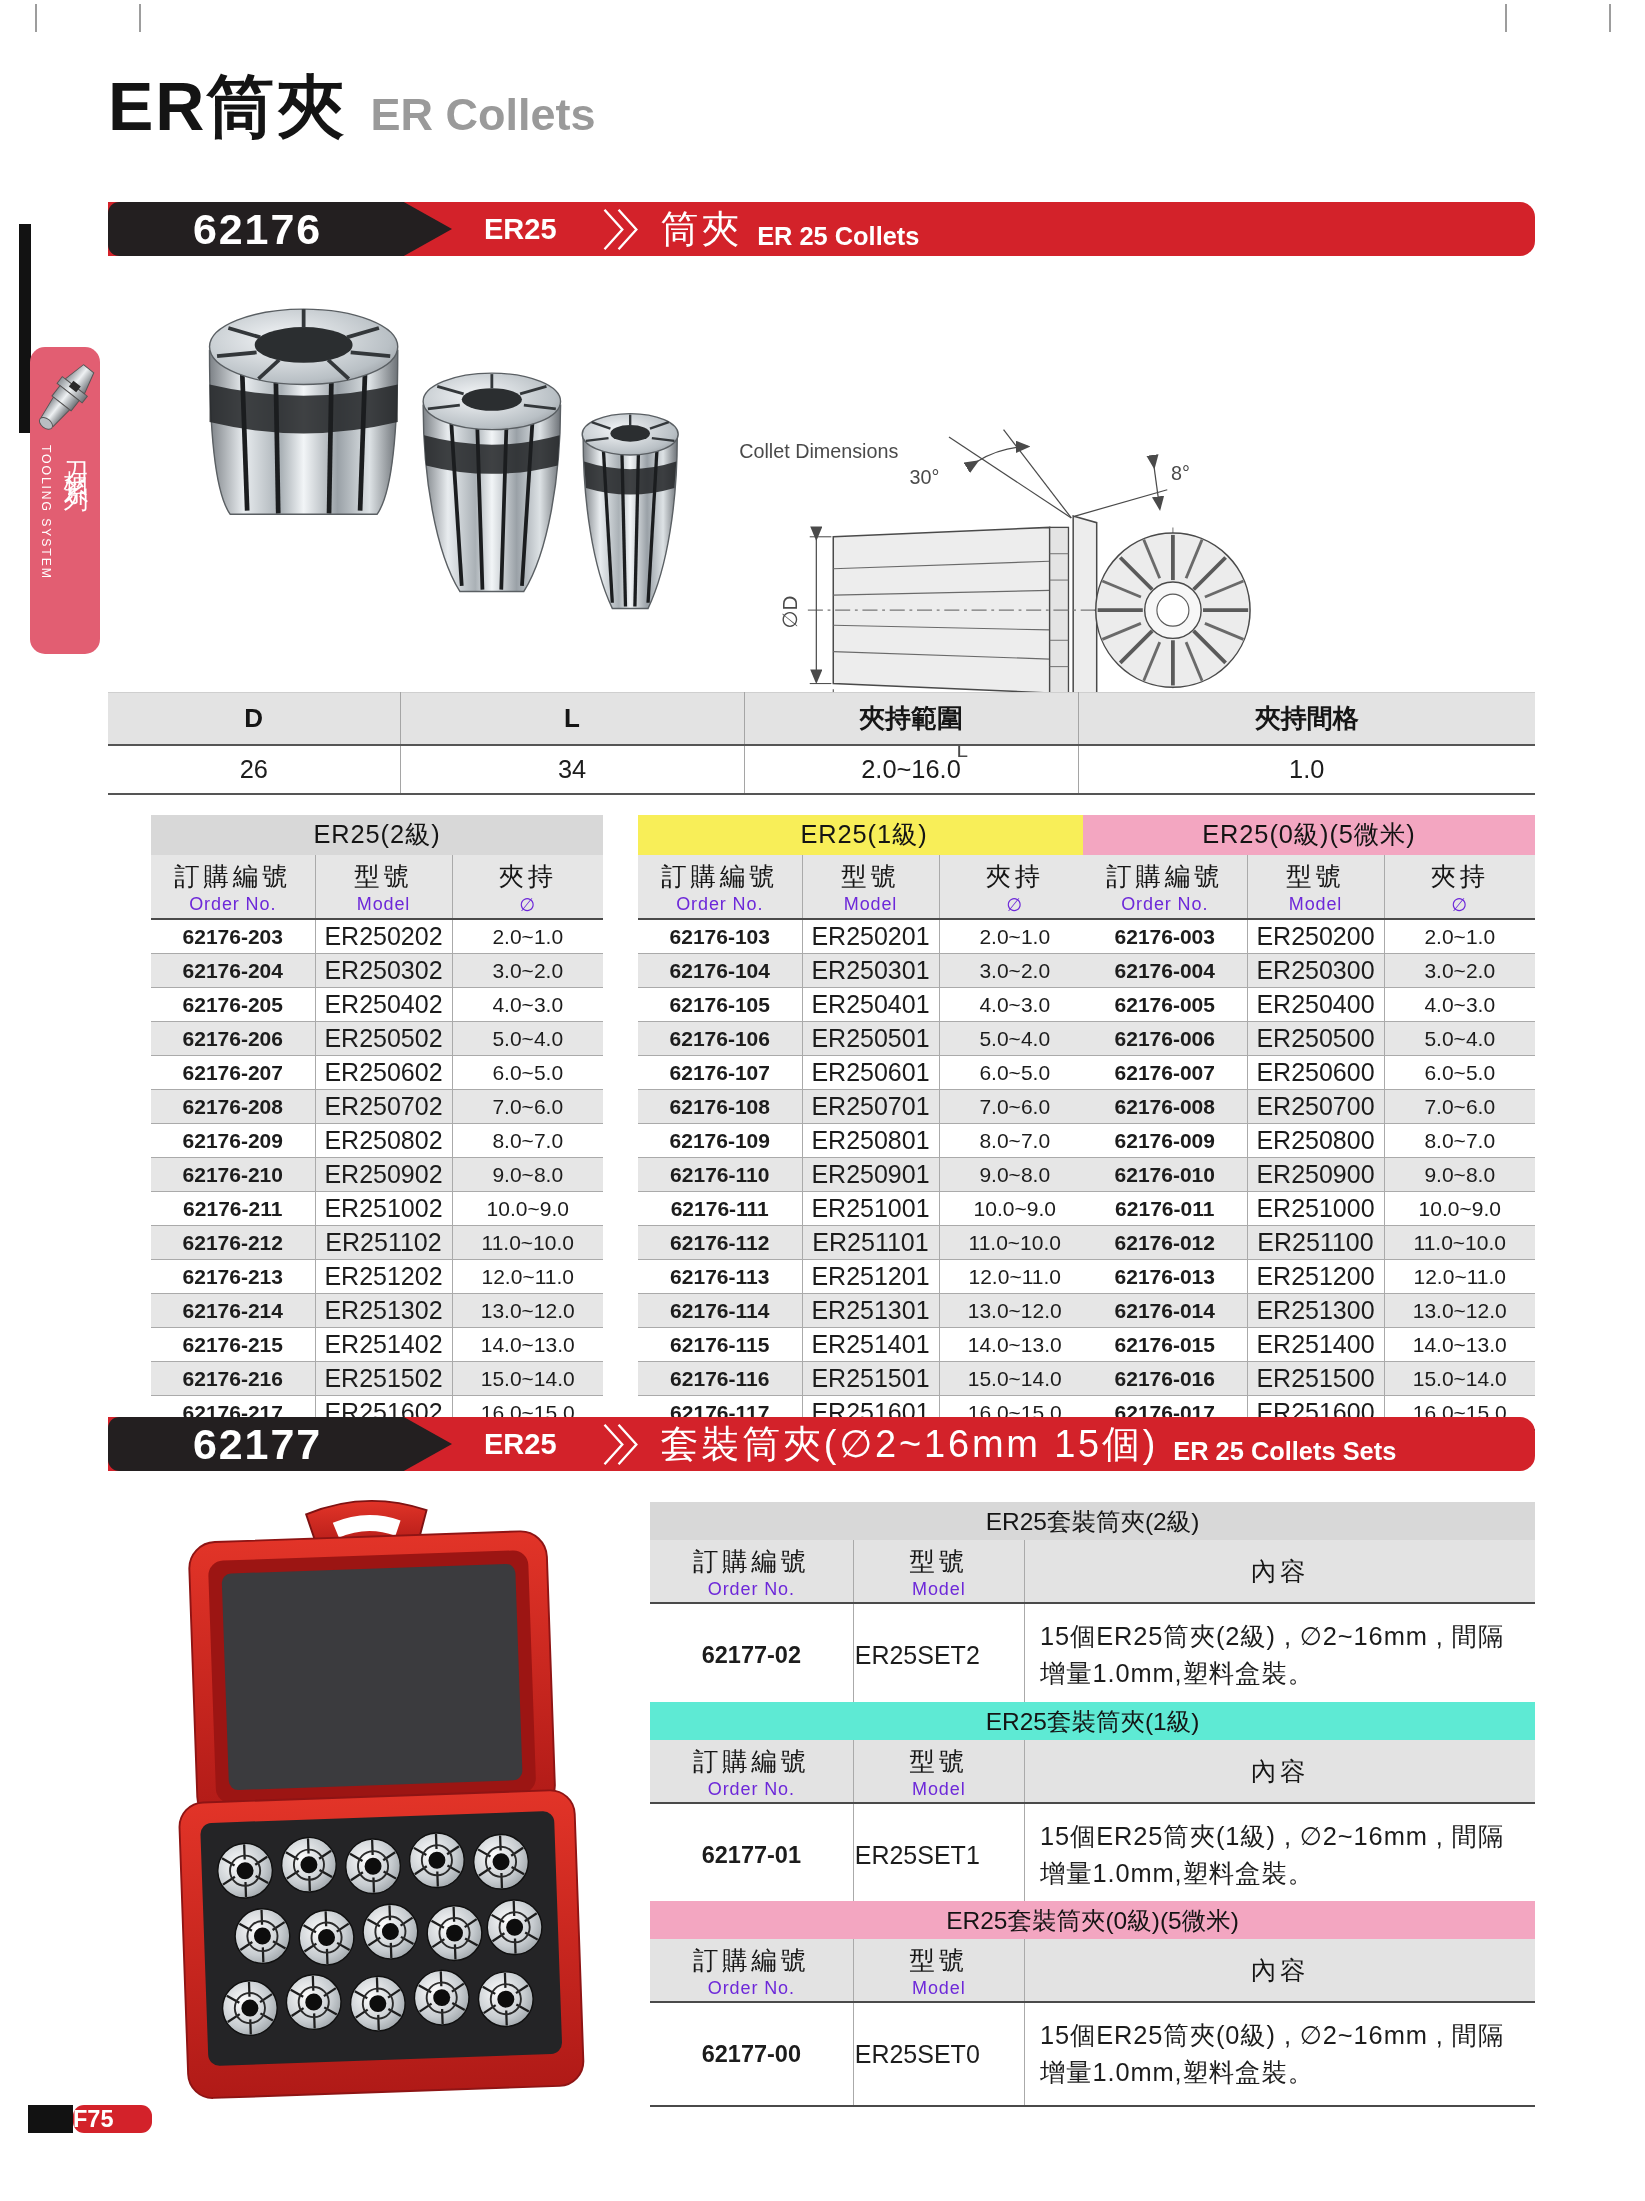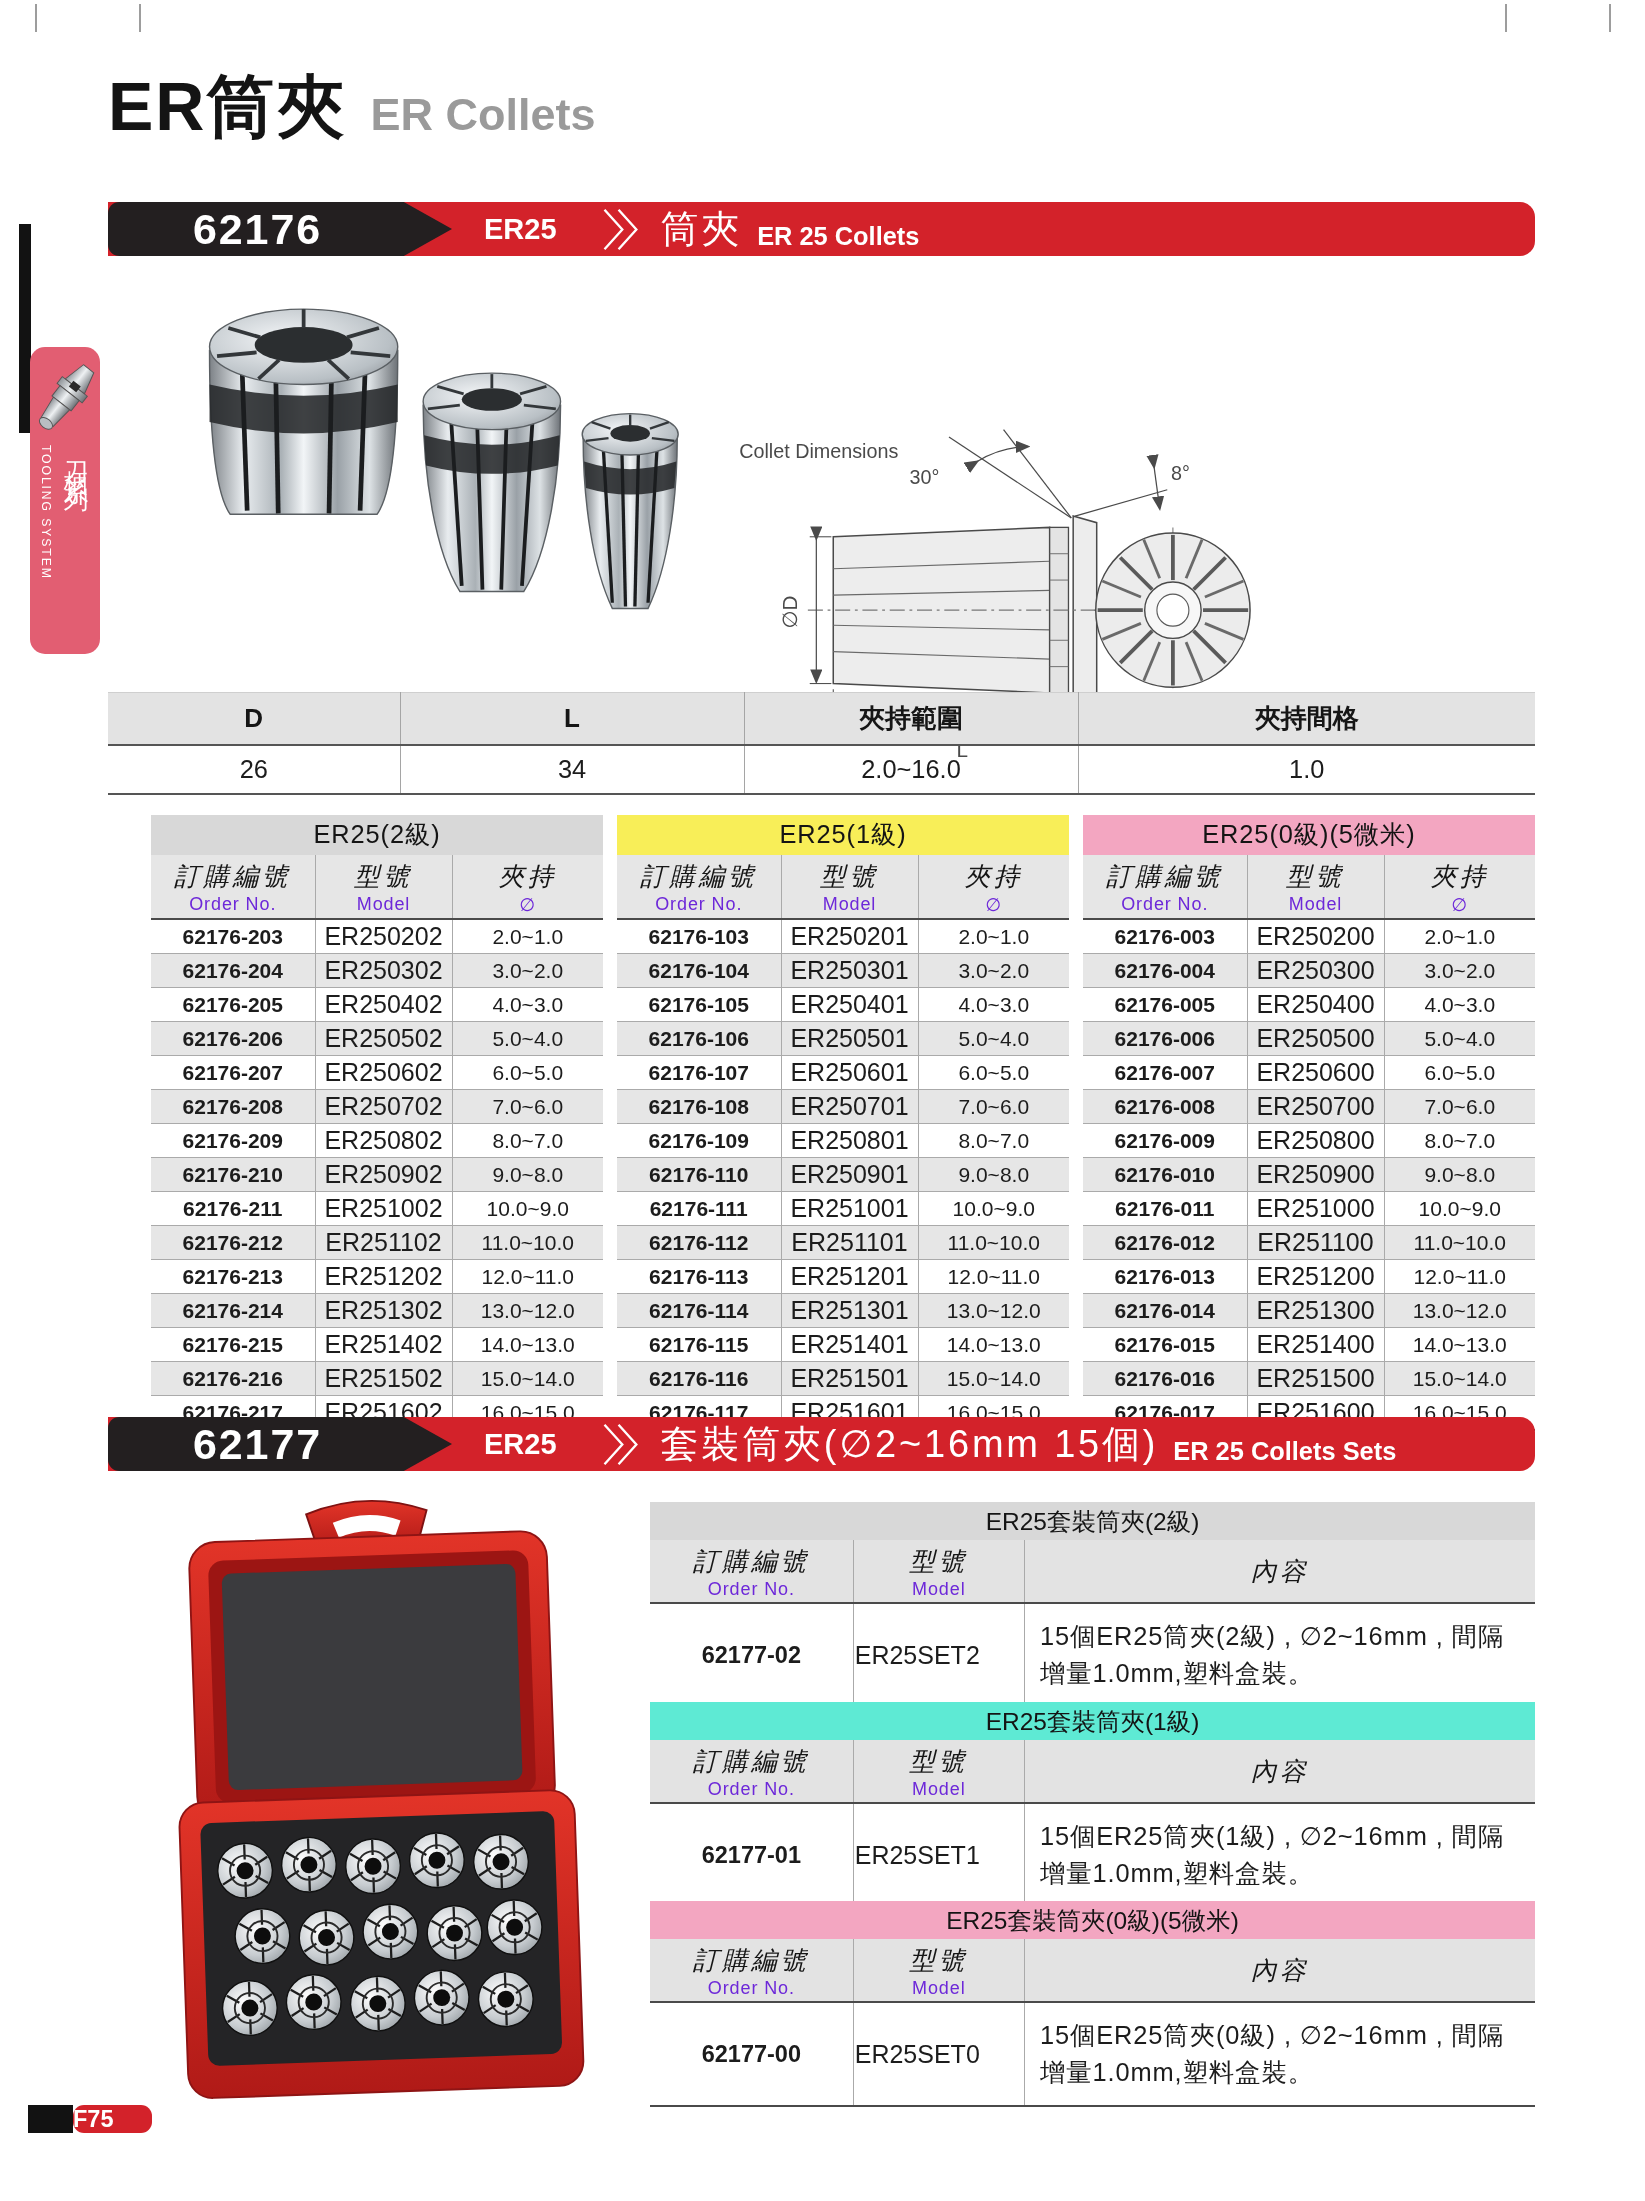--- a/index.html
+++ b/index.html
@@ -39,26 +39,26 @@
   .casephoto{position:absolute;left:141px;top:1497px;}
 
   
   .dtable{position:absolute;left:108px;top:692px;width:1427px;border-collapse:collapse;table-layout:fixed;}
   .dtable th{background:#e3e3e3;height:49px;font-size:26px;font-weight:bold;color:#161616;border-top:0.9px solid #cfcfcf;border-bottom:2.8px solid #555;}
   .dtable td{height:45px;font-size:25.4px;text-align:center;border-bottom:2.8px solid #555;}
   .dtable th:not(:last-child),.dtable td:not(:last-child){border-right:1.9px solid #a5a5a5;}
 
   
   .ctable{position:absolute;top:815px;width:452px;}
-  .ctable.p0{left:151px;} .ctable.p1{left:617px;} .ctable.p2{left:1083px;}
+  .ctable.p0{left:151px;} .ctable.p1{left:638px;} .ctable.p2{left:1083px;}
   .ct-title{height:40px;display:flex;align-items:center;justify-content:center;font-size:25.4px;color:#141414;letter-spacing:0.9px;}
   .ct-0 .ct-title{background:#d8d8d8;} .ct-1 .ct-title{background:#f8ee58;} .ct-2 .ct-title{background:#f3a6c1;}
   .ctable table{width:100%;border-collapse:collapse;table-layout:fixed;}
   .ctable th{background:#e6e6e6;border-bottom:2.8px solid #4a4a4a;padding:4.7px 0 2.8px;font-weight:normal;}
-  .h-zh{display:block;font-size:25.4px;color:#161616;letter-spacing:3.8px;font-style:italic;}
+  .h-zh{display:block;font-size:25.4px;color:#161616;letter-spacing:3.8px;}
   .h-en{display:block;font-size:18px;color:#6d28d9;letter-spacing:0.9px;}
   .ctable td{height:31px;font-size:21px;text-align:center;border-top:1.9px solid #aaa;}
   .ctable tbody tr:first-child td{border-top:none;}
   .ctable tbody tr.alt{background:#e6e6e6;}
   .ctable td:first-child{font-weight:bold;}
   .ctable td:nth-child(2){font-size:25px;text-align:center;}
   .ctable th:not(:last-child),.ctable td:not(:last-child){border-right:1.9px solid #aaa;}
   .ctable tbody tr:last-child td{border-bottom:2.8px solid #4a4a4a;}
 
   

